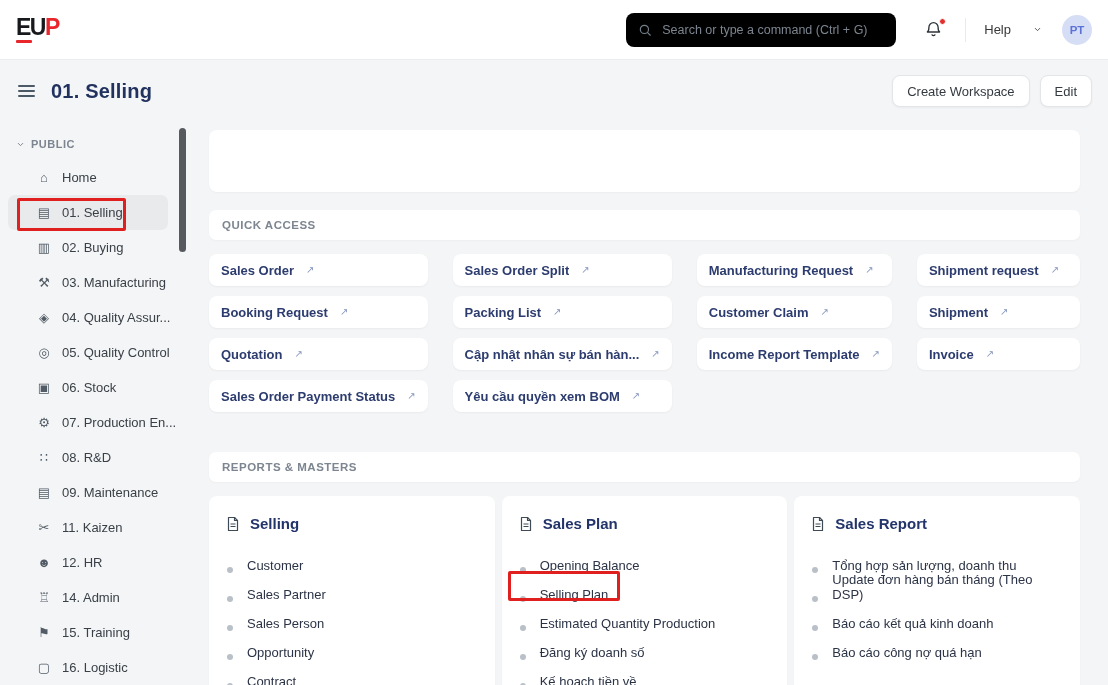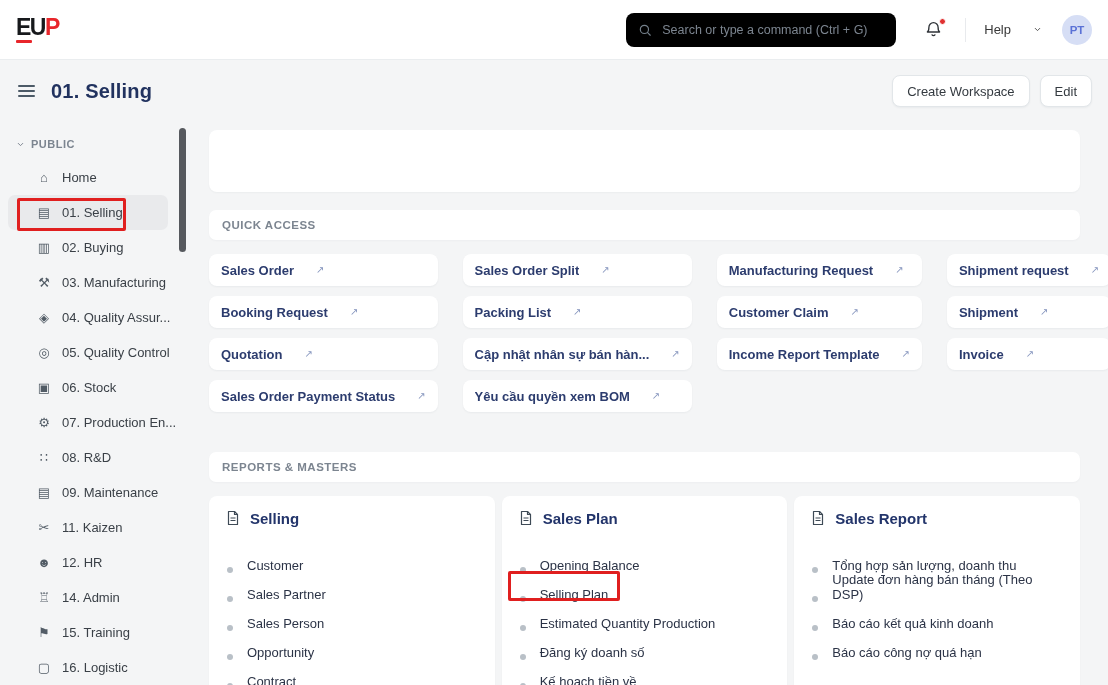--- a/index.html
+++ b/index.html
@@ -92,28 +92,28 @@
     padding: 0 13px; margin-bottom: 14px; box-shadow: 0 1px 2px rgba(25,39,52,.03);
   }
   .section-bar span {
     font-size: 11.5px; font-weight: 700; color: #7c8590; letter-spacing: .5px; text-transform: uppercase;
   }
   .reports-bar { margin-top: 40px; }
 
   .qa-grid { display: grid; grid-template-columns: repeat(4, 1fr); column-gap: 25px; row-gap: 10px; }
   .qa-card {
     height: 32px; background: #fff; border-radius: 8px; display: flex; align-items: center;
-    padding: 0 12px; gap: 22px; box-shadow: 0 1px 2px rgba(25,39,52,.05); cursor: pointer;
+    padding: 0 12px; gap: 12px; box-shadow: 0 1px 2px rgba(25,39,52,.05); cursor: pointer;
   }
   .qa-label { font-size: 13px; font-weight: 600; color: #2c3c6e; white-space: nowrap; overflow: hidden; text-overflow: ellipsis; }
   .qa-arrow { font-size: 10px; color: #8494bd; flex: 0 0 auto; position: relative; top: -1px; }
 
   .rm-grid { display: grid; grid-template-columns: repeat(3, 1fr); gap: 7px; align-items: start; }
   .rm-card { background: #fff; border-radius: 8px; padding: 14px 16px 20px; box-shadow: 0 1px 2px rgba(25,39,52,.04); min-height: 214px; }
-  .rm-head { display: flex; align-items: flex-start; gap: 9px; height: 22px; }
+  .rm-head { display: flex; align-items: flex-end; gap: 9px; height: 22px; }
   .rm-title { font-size: 15px; font-weight: 700; color: #22346a; }
   .rm-list { list-style: none; margin: 12px 0 0; padding: 0; }
   .rm-item { height: 29px; display: flex; align-items: flex-end; gap: 14px; font-size: 13px; font-weight: 500; color: #2b3346; cursor: pointer; }
   .dot { width: 6px; height: 6px; border-radius: 50%; background: #b9c0c7; flex: 0 0 auto; margin-left: 2px; }
 
   
   .annotation { position: absolute; border: 3px solid #e01f1f; border-radius: 2px; z-index: 10; pointer-events: none; }
   .annotation-sidebar { left: 17px; top: 198px; width: 109px; height: 33px; }
   .annotation-selling-plan { left: 508px; top: 571px; width: 112px; height: 30px; }
 </style>

